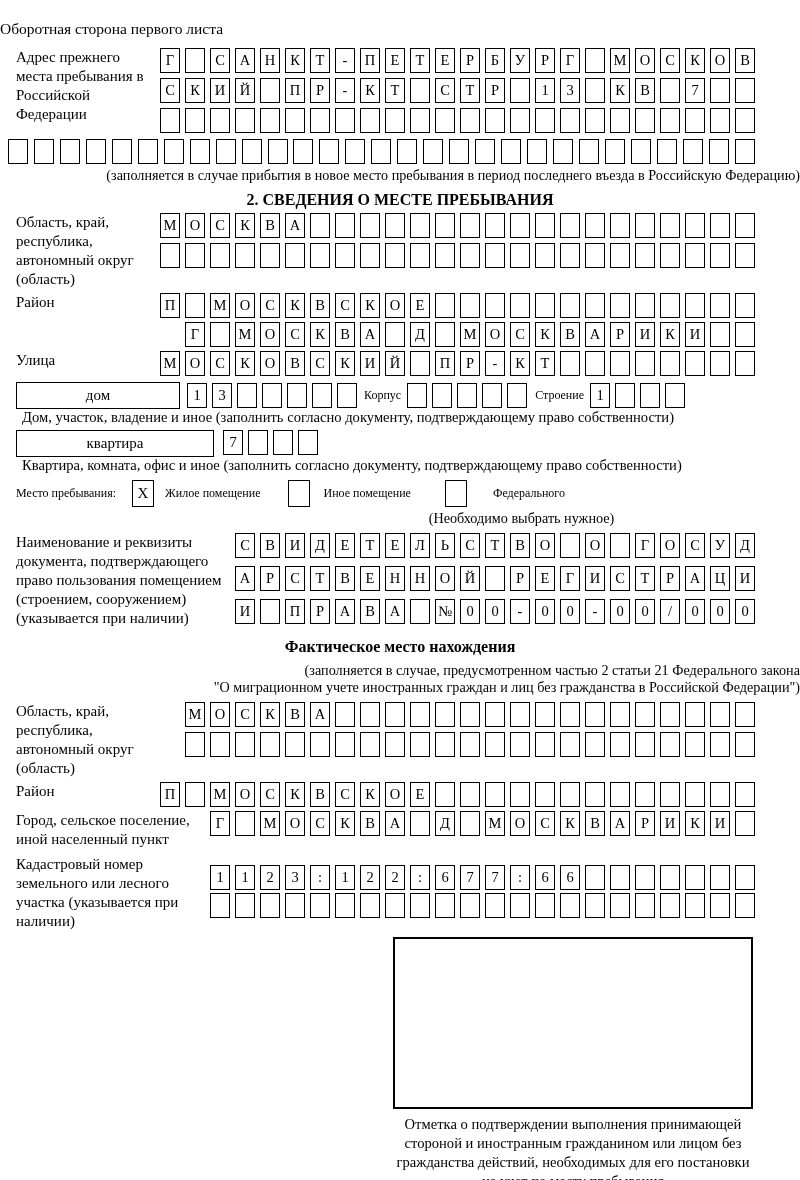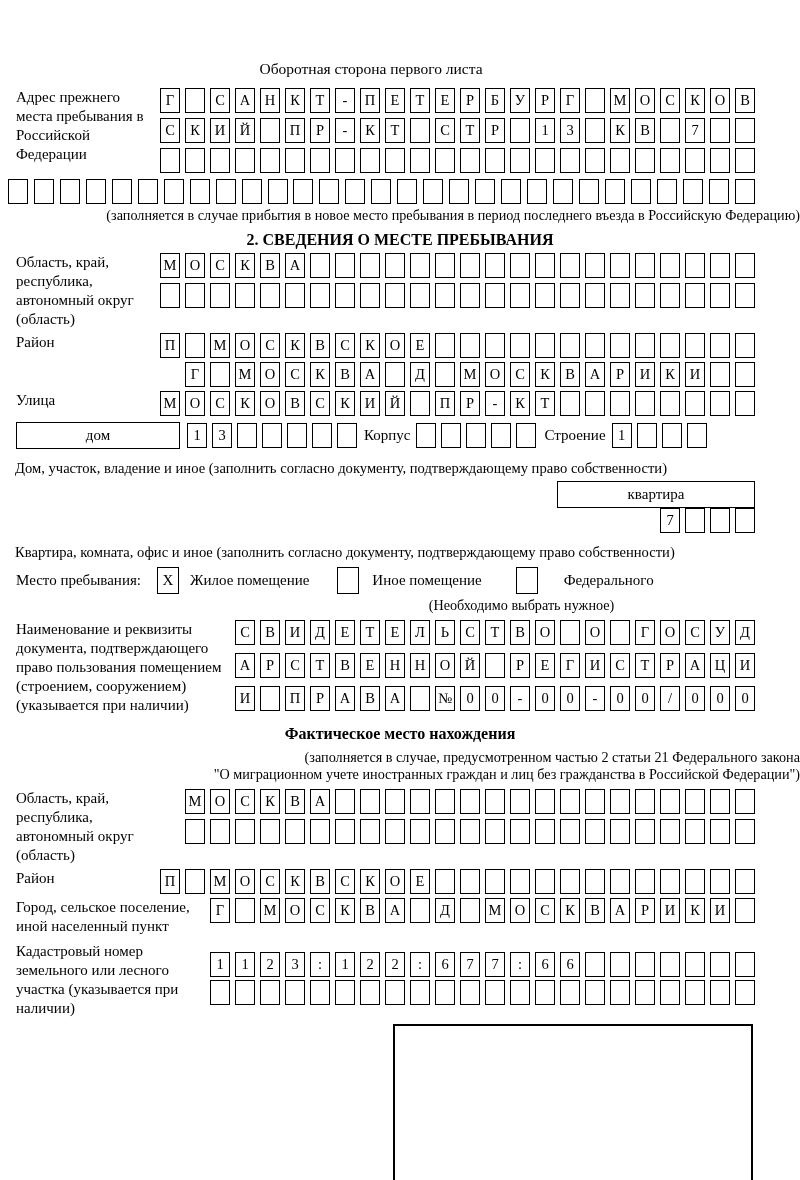--- a/index.html
+++ b/index.html
@@ -4,24 +4,23 @@
 <style>
   html, body {
     margin: 0; padding: 0;
     width: 800px; height: 1180px;
     background: #ffffff;
     color: #000;
     font-family: "Liberation Serif", "DejaVu Serif", serif;
     overflow: hidden;
   }
   .corner-note {
-    text-align: center;
+    text-align: left;
     padding: 20px 58px 0 0;
     font-size: 15.5px;
-    margin-top: 40px;
   }
   .frow {
     display: flex;
     align-items: flex-start;
     padding: 0 45px 0 16px;
   }
   .lbl {
     font-size: 15px;
     line-height: 19px;
   }
@@ -53,41 +52,41 @@
   .fullrow .grid { justify-content: space-between; }
   .caption {
     text-align: right;
     font-size: 14.2px;
     line-height: 17px;
     margin-top: 3px;
   }
   .caption-left {
     font-size: 14.6px;
     line-height: 17px;
-    padding: 0 15px;
-    margin-top: 11px;
+    padding: 0 22px;
+    margin-top: 0;
   }
   .sec-title {
     text-align: center;
     font-weight: bold;
     font-size: 16px;
     margin-top: 7px;
   }
   .wide-box {
     border: 1.8px solid #000;
     box-sizing: border-box;
     height: 27px;
     display: flex;
     align-items: center;
     justify-content: center;
     font-size: 15px;
     flex: none;
   }
   .inline-lbl {
-    font-size: 15px;
+    font-size: 12px;
     line-height: 27px;
     flex: none;
   }
   .hgrid { display: flex; gap: 5px; align-items: center; flex: none; }
   .chk {
     width: 22px; height: 27px;
     border: 1.8px solid #000;
     box-sizing: border-box;
     display: flex;
     align-items: center;
@@ -414,21 +413,21 @@
   <div class="inline-lbl" style="margin-left:8px;">Строение</div>
   <div class="hgrid" style="margin-left:6px;">
       <div class="cbox">1</div>
       <div class="cbox"></div>
       <div class="cbox"></div>
       <div class="cbox"></div>
     </div>
 </div>
 <div class="caption-left">Дом, участок, владение и иное (заполнить согласно документу, подтверждающему право собственности)</div>
 
-<div class="frow mt4" style="align-items:flex-end;flex-direction:column;">
+<div class="frow mt4" style="align-items:flex-start;">
   <div class="wide-box" style="width:198px;">квартира</div>
   <div class="hgrid" style="margin-left:9px;">
       <div class="cbox">7</div>
       <div class="cbox"></div>
       <div class="cbox"></div>
       <div class="cbox"></div>
     </div>
 </div>
 <div class="caption-left">Квартира, комната, офис и иное (заполнить согласно документу, подтверждающему право собственности)</div>
 

